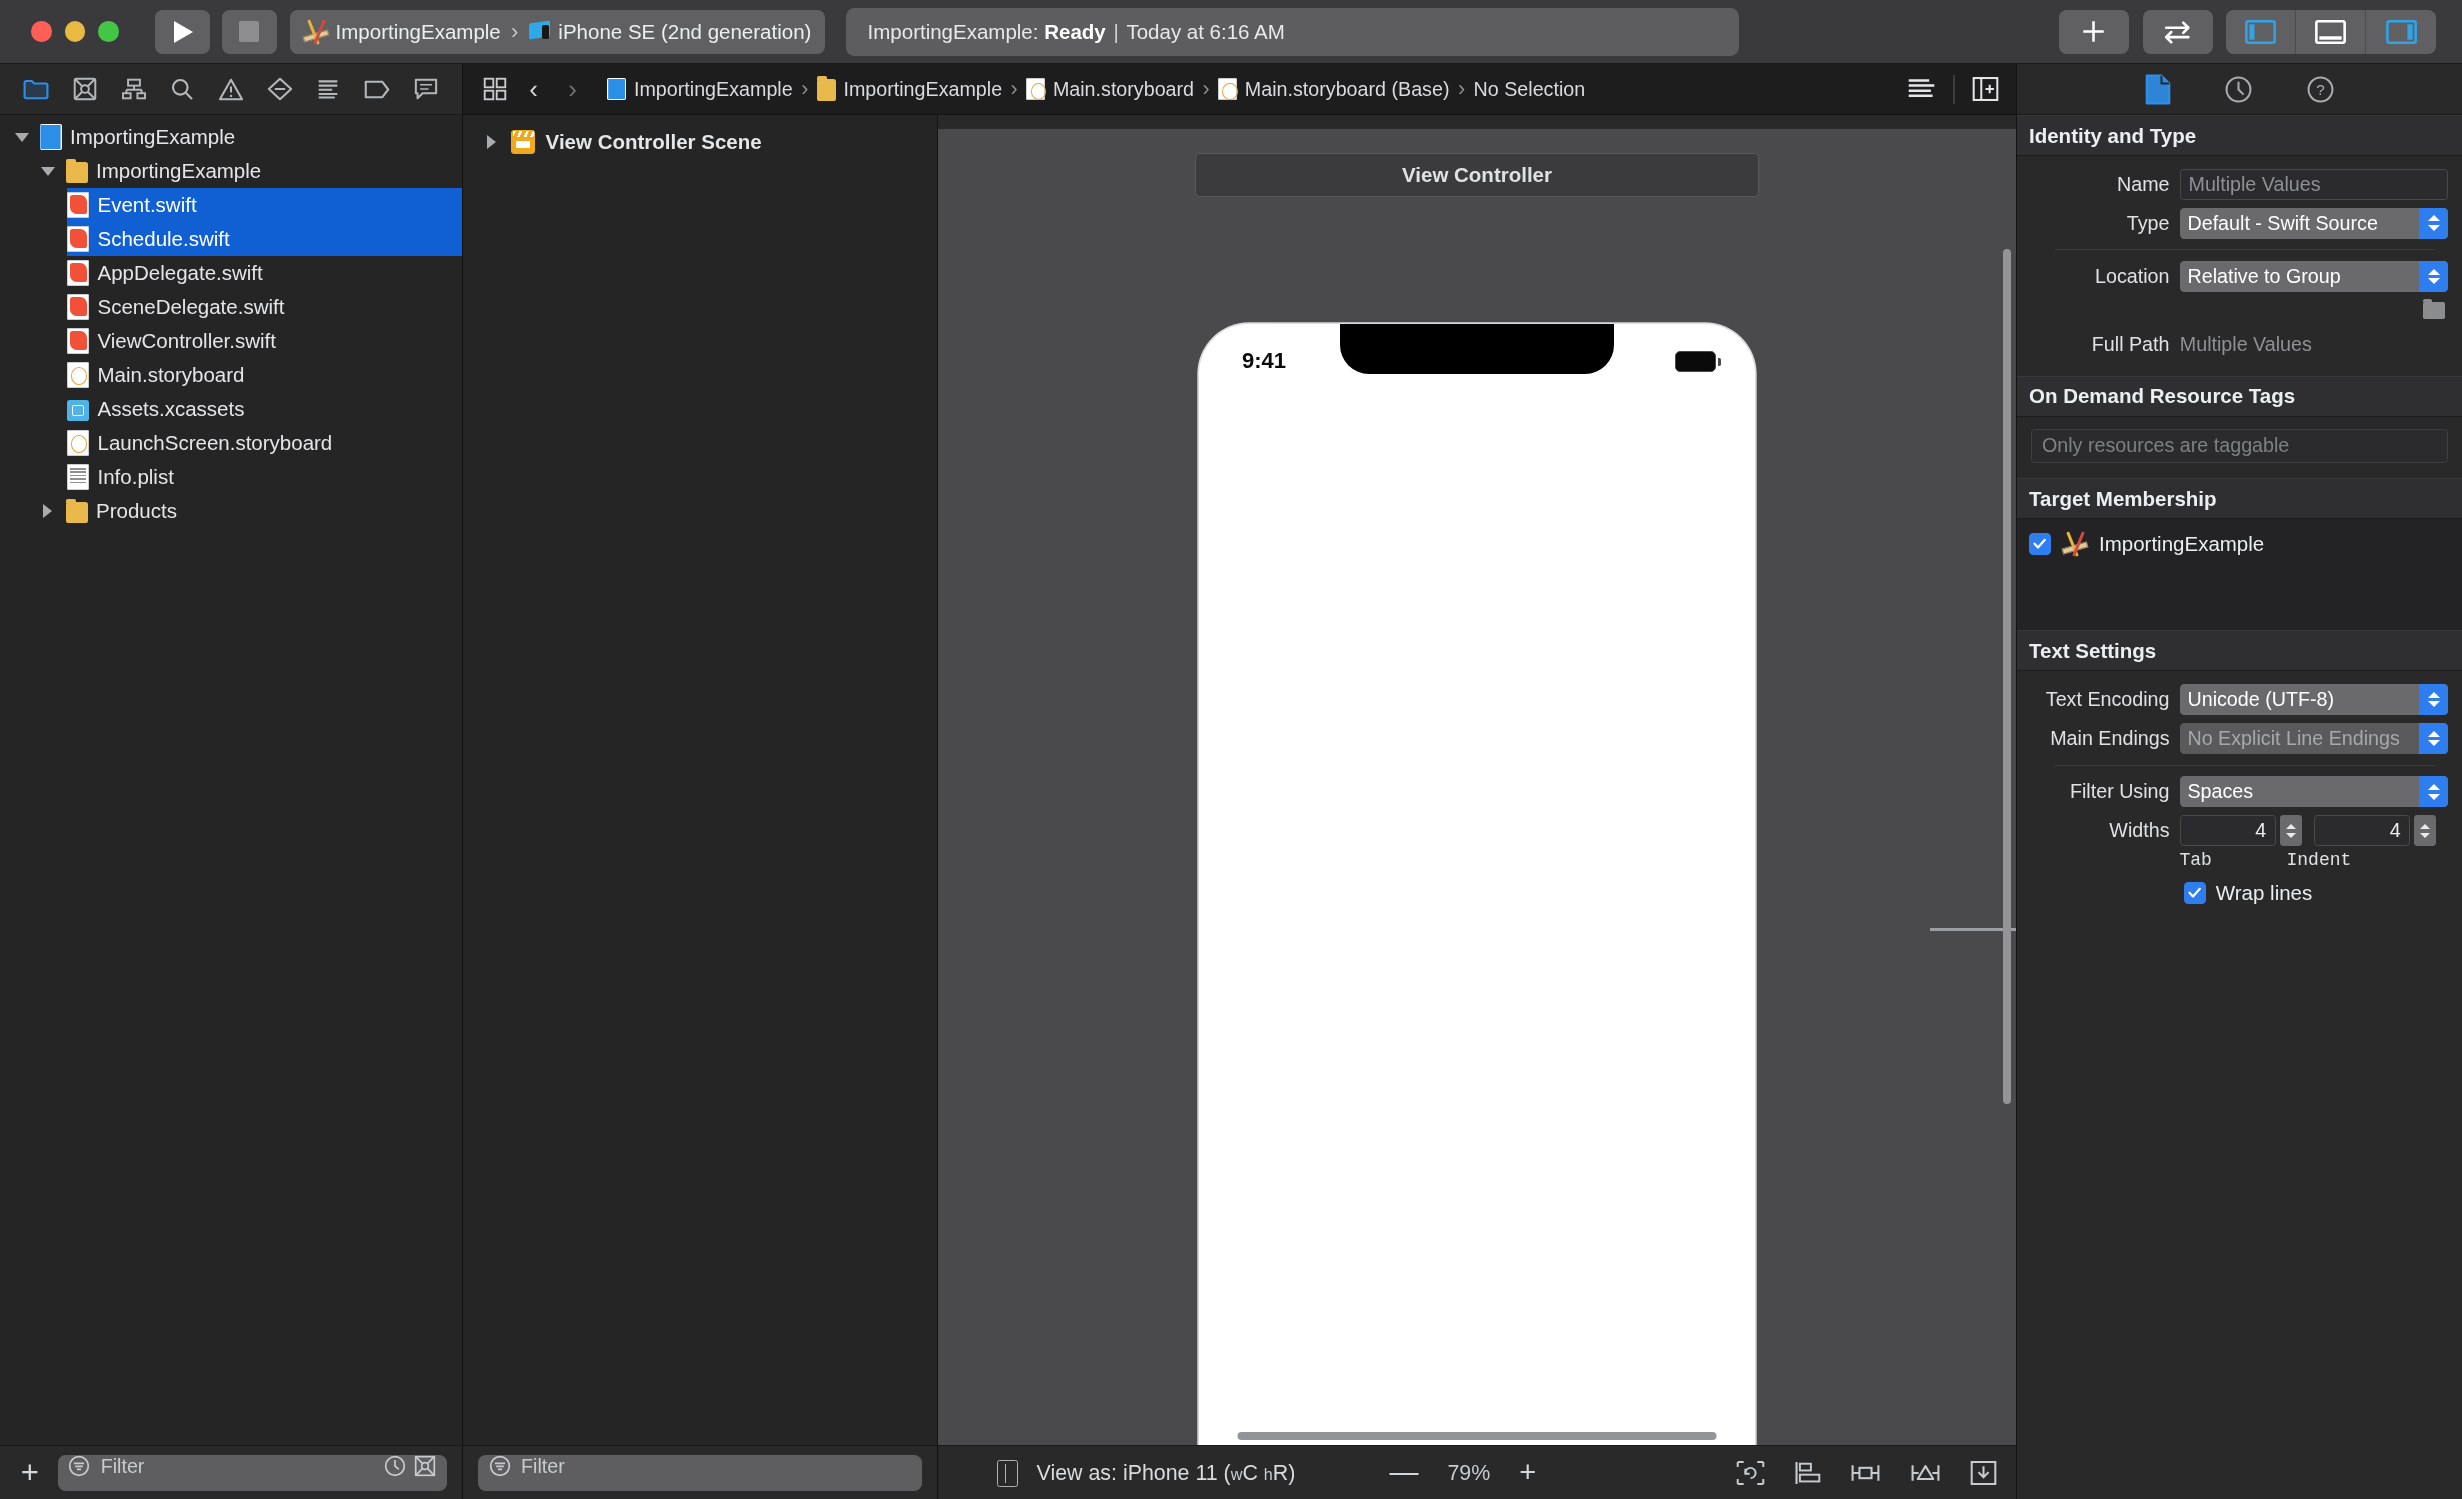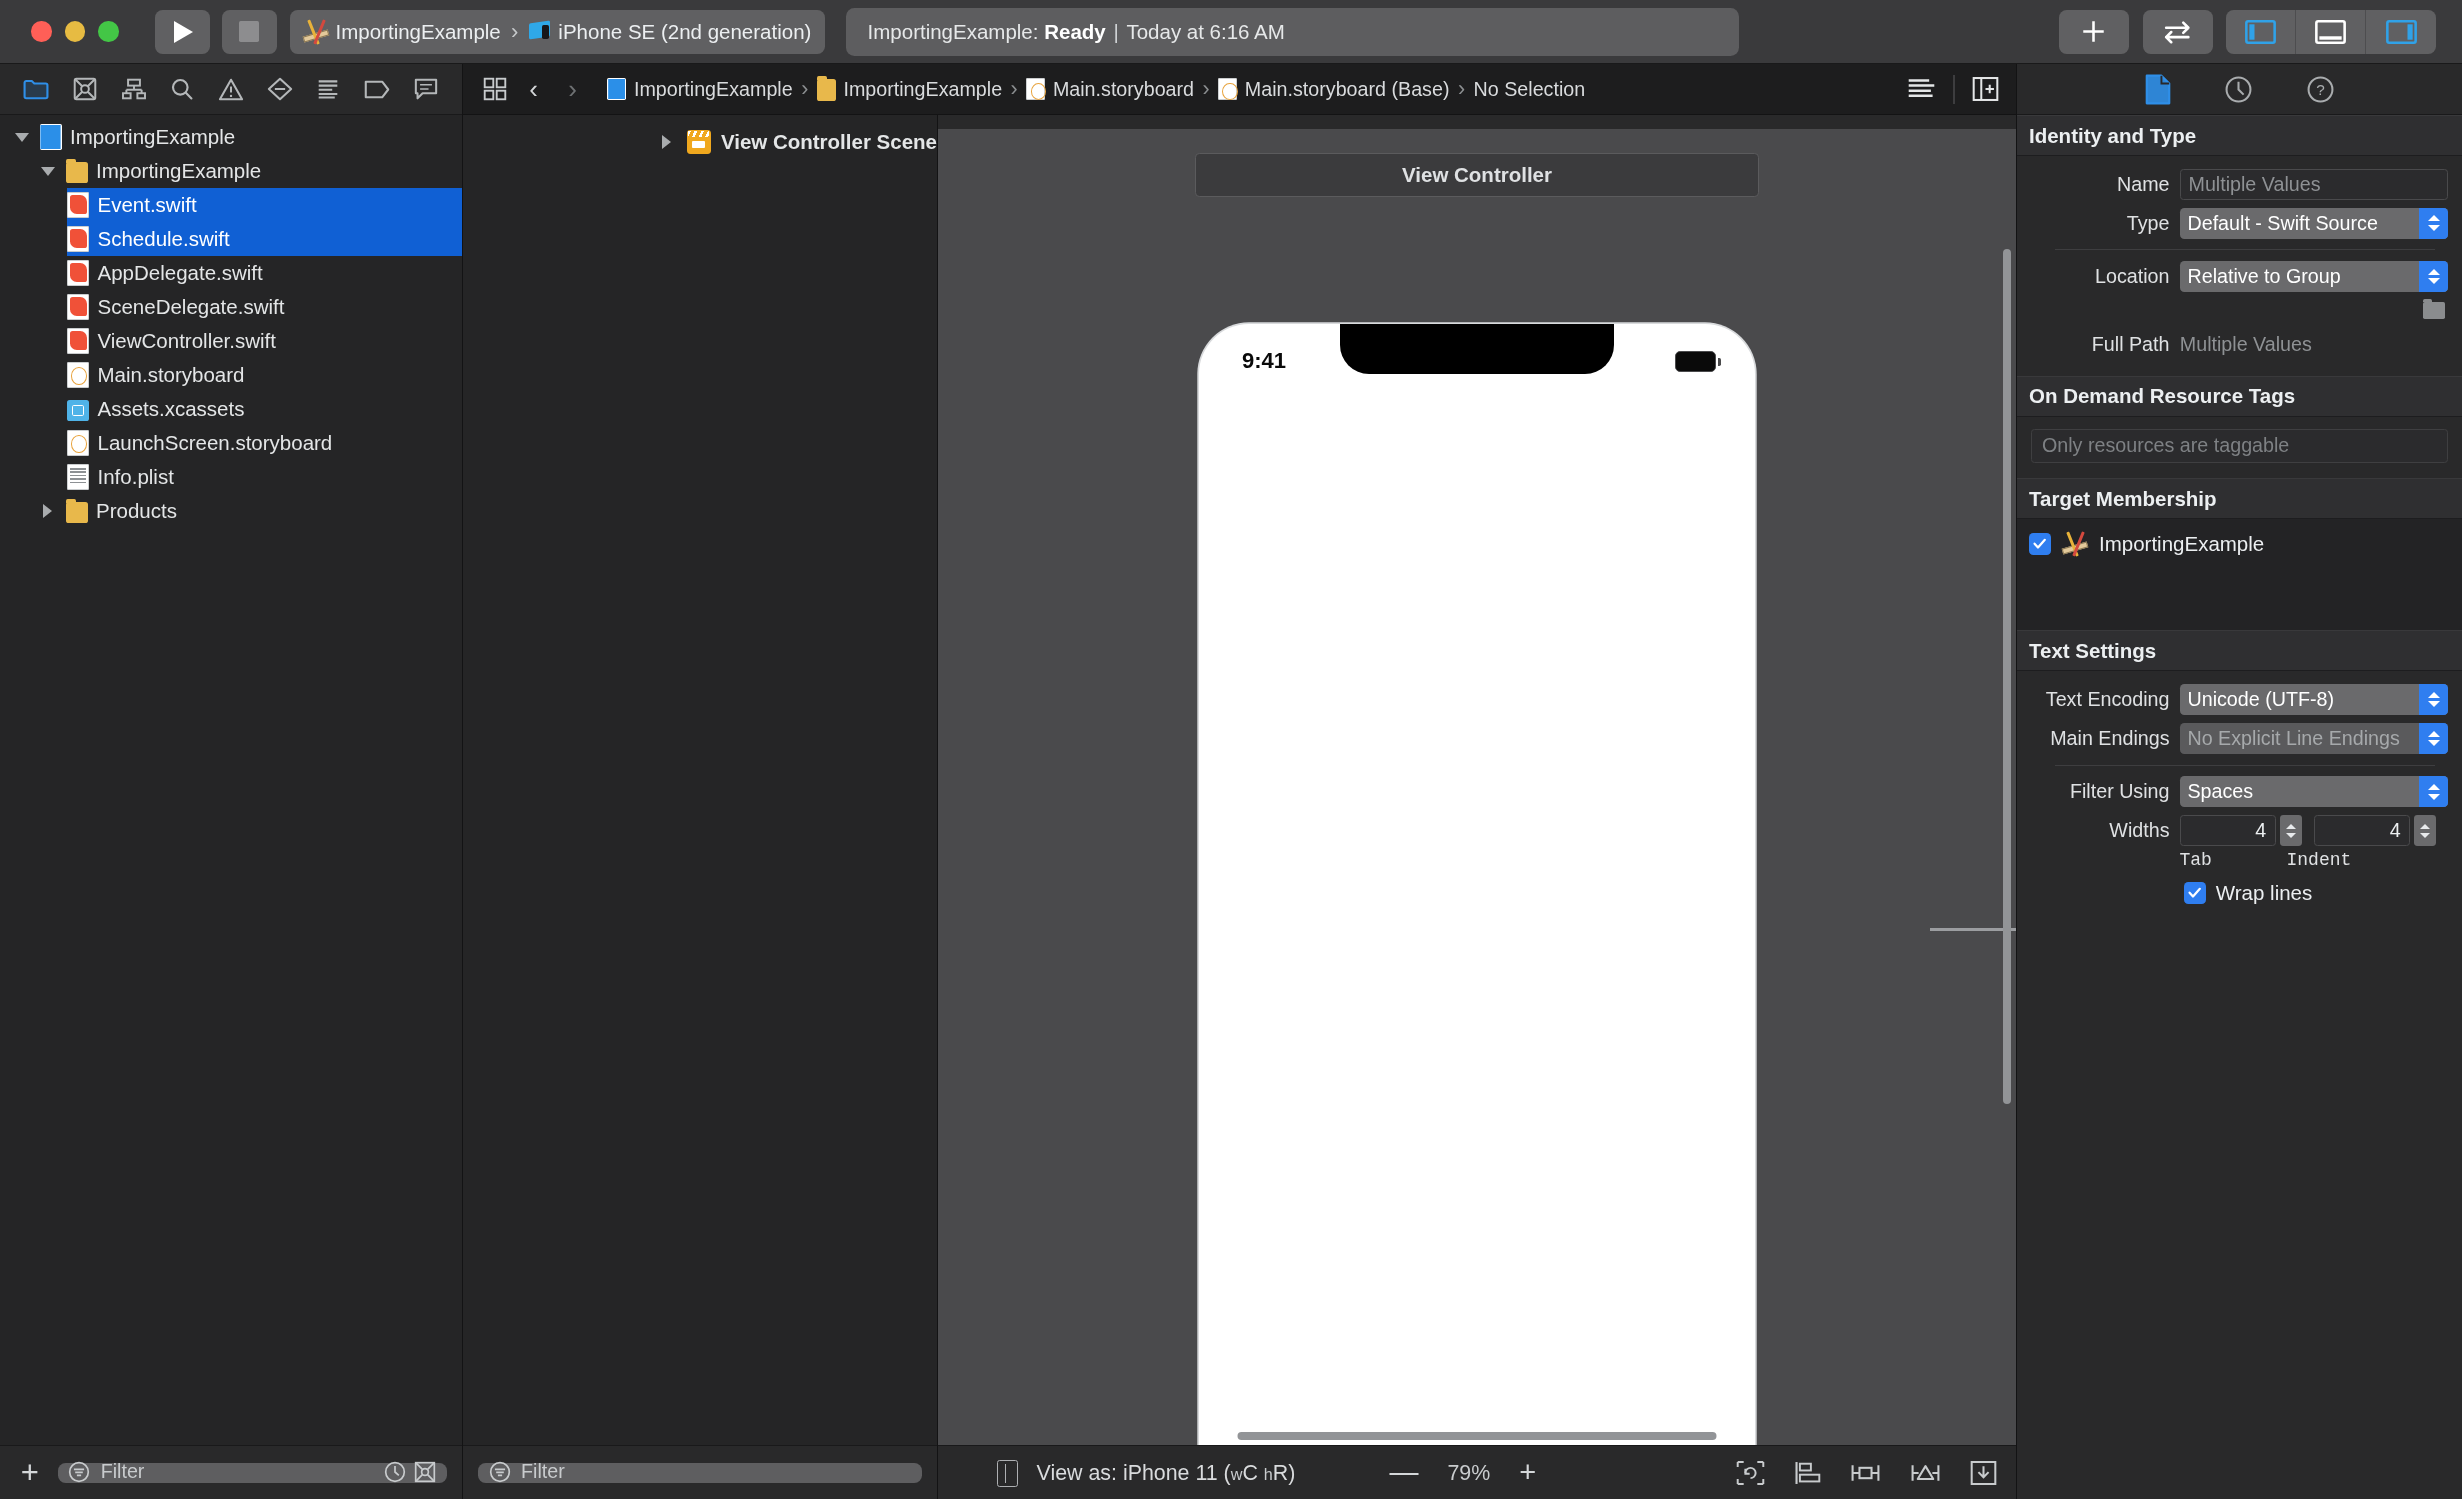--- a/index.html
+++ b/index.html
@@ -120,22 +120,22 @@
 
   .ind0{margin-left:12px;} .ind1{margin-left:38px;} .ind2{margin-left:67px;}
 
   .filterbar{
     height:55px; flex:0 0 55px; background:#29292a;
     display:flex; align-items:center; gap:13.7px; padding:0 15.4px;
     border-top:0.9px solid #19191a;
   }
   .plus-btn{width:29px;height:29px;display:flex;align-items:center;justify-content:center;color:#d4d7d9;font-size:31px;line-height:0;}
   .filterfield{
-    flex:1 1 auto; height:20px; background:#5e5e60; border-radius:7.7px;
-    display:flex; align-items:flex-end; padding:0 10.3px; gap:10.3px; color:#cfd2d4; font-size:19.7px;
+    flex:1 1 auto; height:36px; background:#5e5e60; border-radius:7.7px;
+    display:flex; align-items:flex-start; padding:0 10.3px; gap:10.3px; color:#cfd2d4; font-size:19.7px;
   }
   .filterfield .ph{color:#c8cbcd;}
   .filterfield .tail{margin-left:auto; display:flex; gap:8.5px; align-items:center;}
 
   
   .editorcol{ flex:1 1 auto; display:flex; flex-direction:column; min-width:0; }
   .jumpbar{
     height:51px; flex:0 0 51px; background:#1d1d1e;
     display:flex; align-items:center; gap:0; padding:0 12px;
     border-bottom:0.9px solid #131314;
@@ -148,21 +148,21 @@
   .jb-right{ margin-left:auto; display:flex; align-items:center; gap:17px; padding-right:5.1px;}
   .vsep{width:1.7px;height:29px;background:#3d3d3f;}
 
   .editrow{ flex:1 1 auto; display:flex; min-height:0; }
 
   .outline{
     width:475px; flex:0 0 475px; background:#252526;
     display:flex; flex-direction:column; border-right:0.9px solid #131314;
   }
   .outline-body{flex:1 1 auto; padding-top:8.5px;}
-  .scene-row{height:36px;display:flex;align-items:center;gap:10.3px;padding-left:19px;color:#e4e6e7;font-size:20.5px;font-weight:bold;justify-content:flex-end;}
+  .scene-row{height:36px;display:flex;align-items:center;gap:10.3px;padding-left:19px;color:#e4e6e7;font-size:20.5px;font-weight:bold;}
   .clap{width:24px;height:24px;background:#f0a81e;border-radius:3.4px;position:relative;flex:0 0 24px;}
   .clap::before{content:"";position:absolute;top:1.7px;left:1.7px;right:1.7px;height:6px;
     background:repeating-linear-gradient(115deg,#ffffff 0 2.6px,#f0a81e 2.6px 6px);}
   .clap::after{content:"";position:absolute;left:5.1px;top:11px;width:13.7px;height:7.7px;background:#ffffff;border-radius:0.9px;}
 
   .canvaswrap{ flex:1 1 auto; background:#4a4a4c; position:relative; min-width:0; overflow:hidden;margin-top:14px;}
   .vc-label{
     position:absolute; top:24px; left:50%; transform:translateX(-50%);
     width:564px; height:44px; background:#3b3b3d; border:0.9px solid #5b5b5d; border-radius:4.3px;
     display:flex; align-items:center; justify-content:center;

